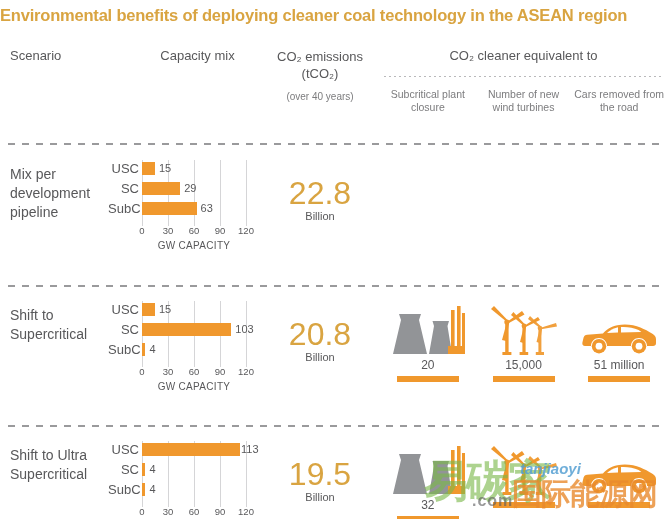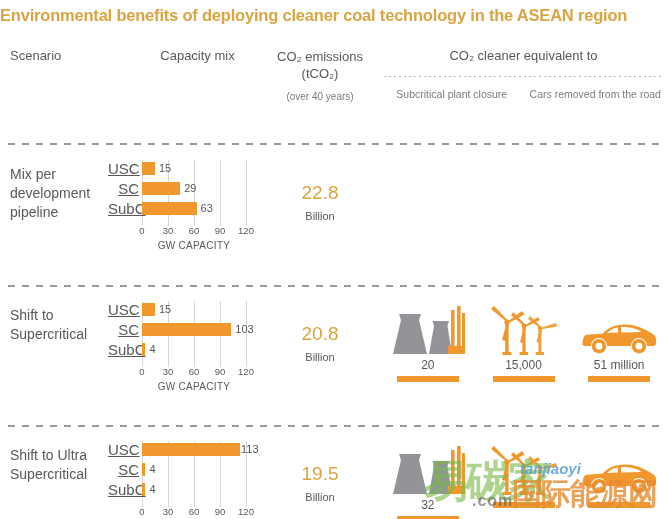--- a/index.html
+++ b/index.html
@@ -64,39 +64,39 @@
     position:absolute;left:10px;top:10px;width:120px;
     font-size:14px;line-height:19px;color:#58585a;
   }
 
   
   .chart{position:absolute;left:108px;top:6px;width:150px;height:96px;}
   .bars{position:absolute;left:0;top:0;width:150px;height:62px;}
   .bar-row{position:relative;height:15px;margin-bottom:5px;}
   .bar-cat{
     position:absolute;left:0;top:0;width:31px;height:15px;
-    text-align:right;font-size:15px;line-height:15px;color:#58585a;text-decoration:underline;
+    text-align:right;font-size:13px;line-height:15px;color:#58585a;
   }
   .bar-track{position:absolute;left:34px;top:0;width:104px;height:15px;}
   .bar-fill{position:absolute;left:0;top:1px;height:13px;background:#f0982d;}
   .bar-val{position:absolute;top:0;height:15px;font-size:11px;line-height:15px;color:#58585a;white-space:nowrap;}
 
   .gridlines{position:absolute;left:34px;top:-1px;width:104px;height:66px;}
   .gl{position:absolute;top:0;width:1px;height:66px;background:#d5d5d7;}
 
   .axis{position:absolute;left:34px;top:64px;width:104px;height:13px;}
   .tick{position:absolute;top:0;font-size:9.5px;color:#58585a;transform:translateX(-50%);}
   .axis-title{
     position:absolute;left:34px;top:79px;width:104px;
     text-align:center;font-size:10px;letter-spacing:0.3px;color:#58585a;
   }
 
   
   .co2{position:absolute;left:265px;top:22px;width:110px;text-align:center;}
-  .co2-num{font-size:19px;line-height:32px;color:#d9a441;font-weight:normal;}
+  .co2-num{font-size:32px;line-height:32px;color:#d9a441;font-weight:normal;}
   .co2-unit{font-size:11px;color:#58585a;margin-top:1px;}
 
   
   .equivs{position:absolute;left:380px;top:4px;width:287px;display:flex;}
   .equiv{flex:1;display:flex;flex-direction:column;align-items:center;}
   .equiv-icon{height:56px;display:flex;align-items:flex-end;justify-content:center;}
   .equiv-val{font-size:12px;color:#58585a;margin-top:2px;}
   .equiv-bar{width:62px;height:6px;background:#f0982d;margin-top:4px;}
 
   
@@ -140,20 +140,23 @@
     <span>CO₂ emissions</span><br>
     <span>(tCO₂)</span>
     <span class="sub">(over 40 years)</span>
   </div>
   <div class="hdr hdr-abated">CO₂ cleaner equivalent to</div>
   <div class="dotted-rule"></div>
   <div class="sub-hdr-row">
     <div class="sub-hdr">Subcritical
 plant
 closure</div>
+    <div class="sub-hdr">Number
+of new
+wind turbines</div>
     <div class="sub-hdr">Cars
 removed
 from the
 road</div>
   </div>
 
   <div class="row-divider rd1"></div>
   <div class="row-divider rd2"></div>
   <div class="row-divider rd3"></div>
 

